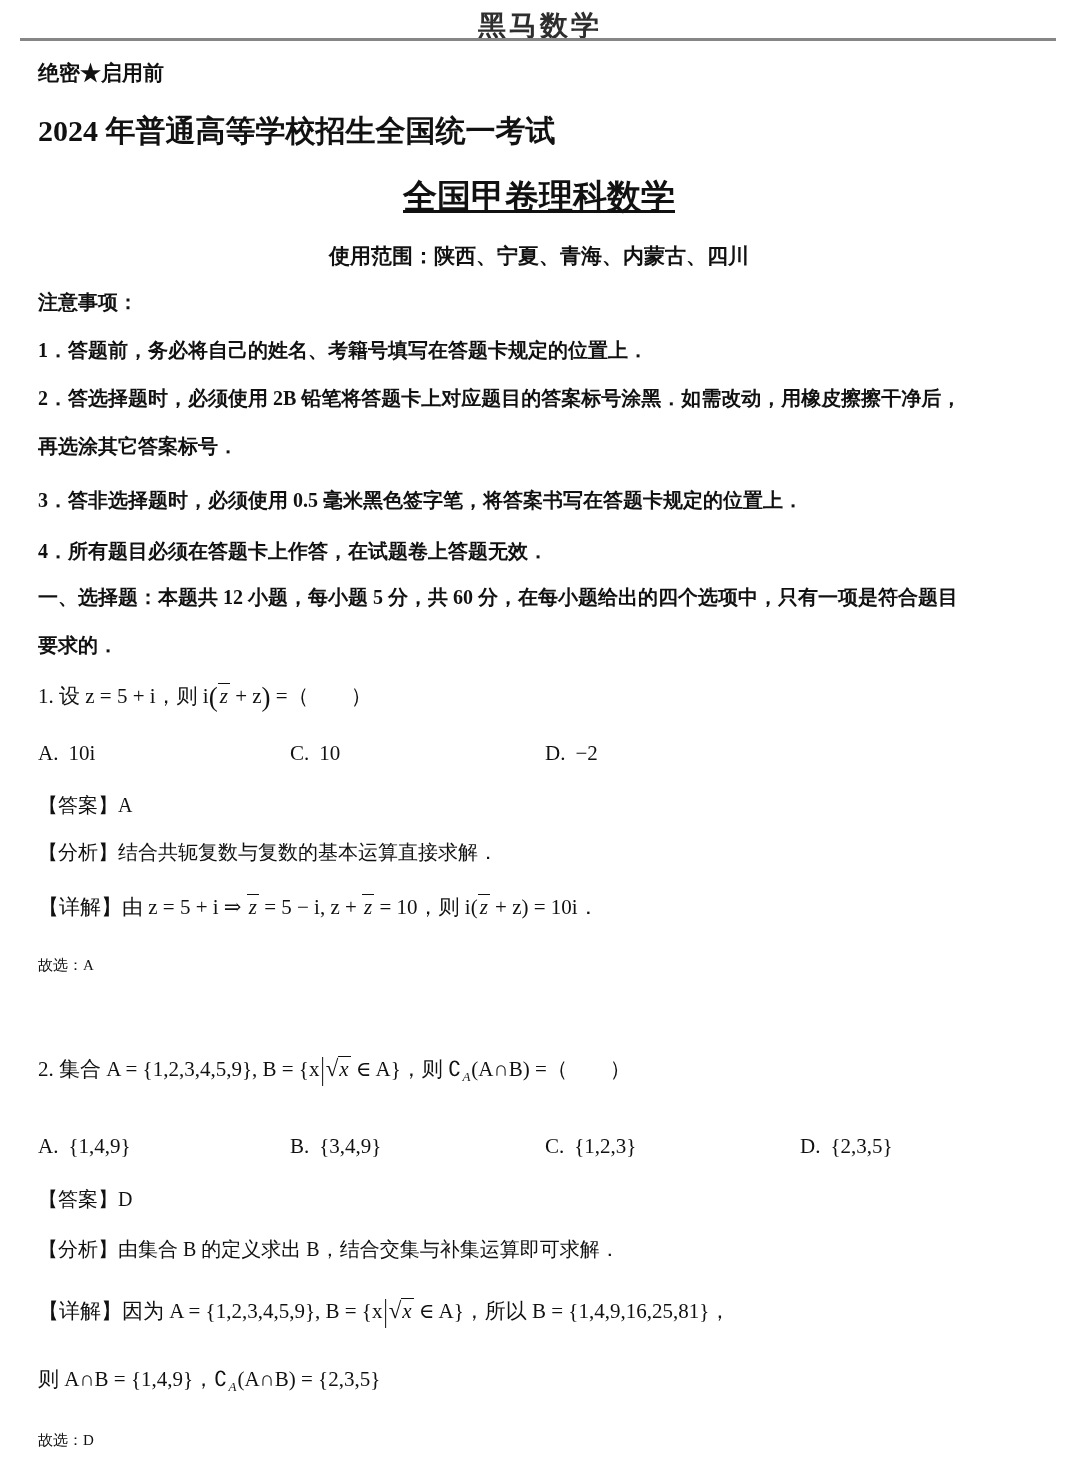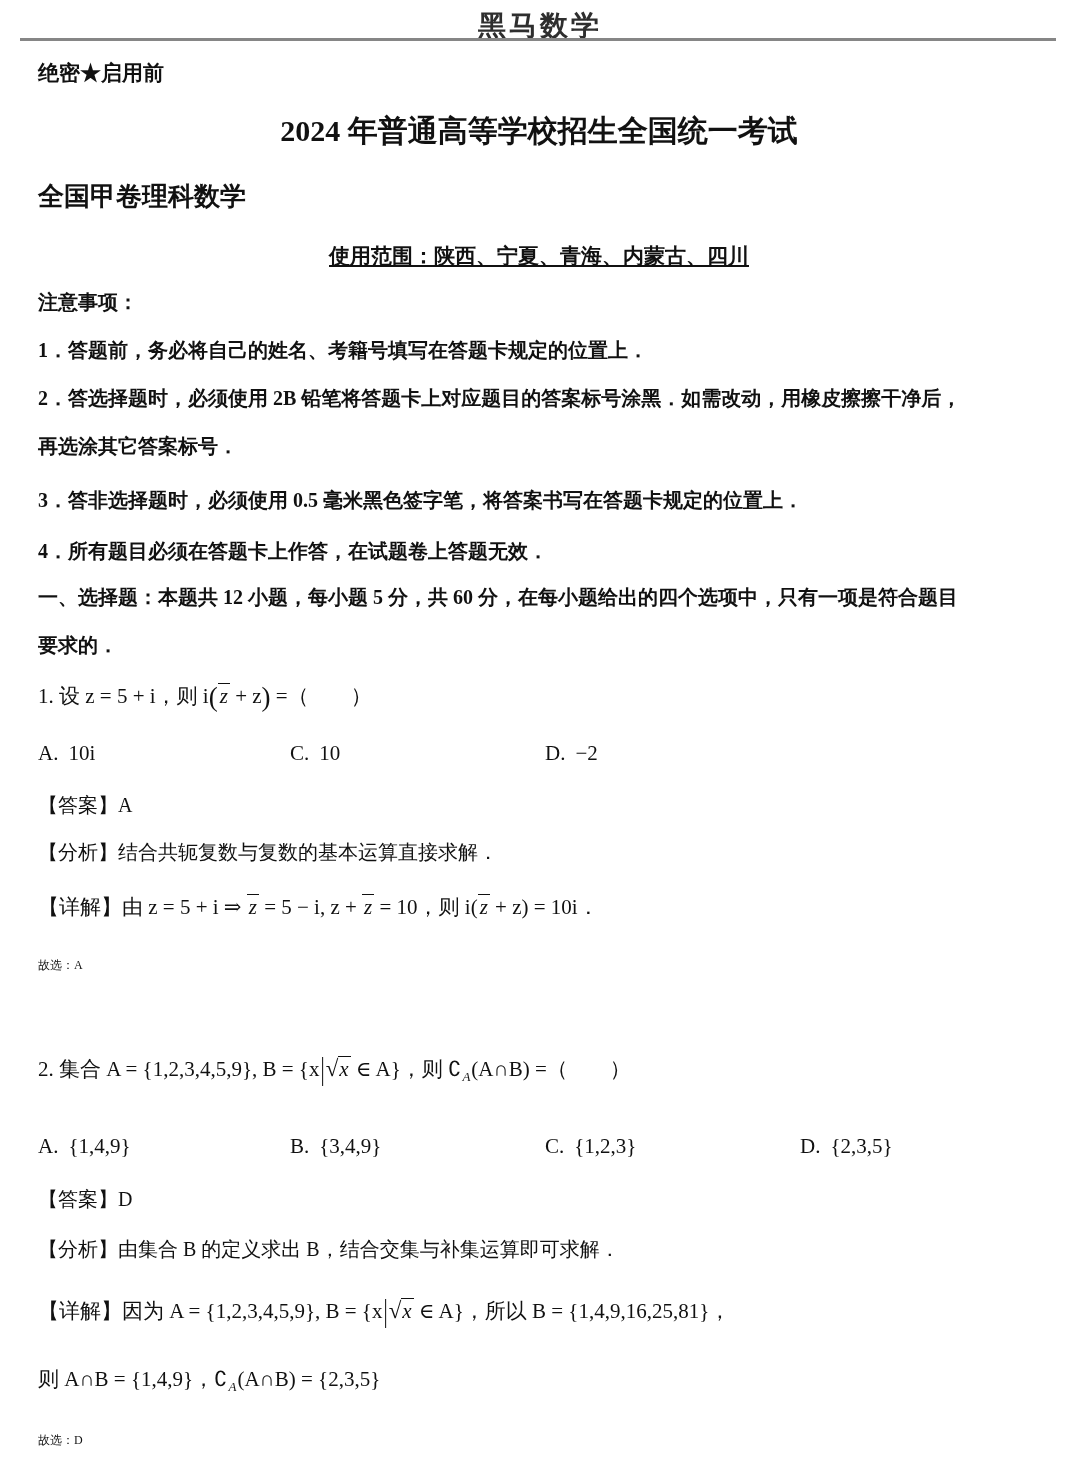--- a/index.html
+++ b/index.html
@@ -22,38 +22,38 @@
   .wm-icon{
     width:34px;height:34px;border-radius:50%;display:inline-block;margin-right:26px;
     background:
       radial-gradient(circle at 35% 48%, #ffffff 0 4px, rgba(255,255,255,0) 4px),
       radial-gradient(circle at 66% 48%, #ffffff 0 4px, rgba(255,255,255,0) 4px),
       #c3c3c3;
   }
   .wm-brand{margin-left:38px;letter-spacing:4px;}
   
   .secrecy{font-size:21px;line-height:26px;font-weight:bold;margin:0 0 25px;}
-  .title{font-size:30px;line-height:40px;font-weight:bold;text-align:center;margin:0 0 26px;}
-  .subtitle{font-size:26px;line-height:40px;font-weight:bold;text-align:left;margin:0 0 25px;}
-  .scope{font-size:21px;line-height:28px;font-weight:bold;text-align:center;margin:0 0 19px;text-decoration:underline;}
+  .title{font-size:30px;line-height:40px;font-weight:bold;margin:0 0 26px;}
+  .subtitle{font-size:34px;line-height:40px;font-weight:bold;text-align:center;margin:0 0 25px;text-decoration:underline;}
+  .scope{font-size:21px;line-height:28px;font-weight:bold;text-align:center;margin:0 0 19px;}
   
   .nline{font-size:20px;line-height:26px;font-weight:bold;margin:0 0 22px;}
   .mb28{margin-bottom:28px;} .mb25{margin-bottom:25px;} .mb20{margin-bottom:20px;} .mb16{margin-bottom:16px;}
   
   .qstem{font-size:21px;line-height:45px;margin:0 0 20px;}
   .q2stem{font-size:21px;line-height:55px;margin:0 0 25px;}
   .opts{display:grid;grid-template-columns:252px 255px 255px 1fr;font-size:21px;line-height:28px;margin:0 0 25px;}
   .opts2{line-height:35px;margin:0 0 22px;}
   .olabel{margin-right:10px;}
   .aline{font-size:20px;line-height:26px;margin:0 0 21px;}
   .anline{font-size:20px;line-height:26px;margin:0 0 22px;}
   .dline{font-size:21px;line-height:40px;margin:0 0 25px;}
   .d2line{font-size:21px;line-height:55px;margin:0 0 20px;}
   .d3line{font-size:21px;line-height:40px;margin:0 0 20px;}
-  .choice{font-size:12px;line-height:26px;margin:0 0 64px;}
+  .choice{font-size:15px;line-height:26px;margin:0 0 64px;}
   .choice-last{margin-bottom:0;}
   
   .ov{display:inline-block;border-top:1.6px solid #111;line-height:1.05;padding:1px 2px 0 2px;font-style:italic;}
   .big{font-size:27px;line-height:0;vertical-align:-3px;}
   .bar{display:inline-block;transform:scaleY(1.5);padding:0 1px;}
   .sq{font-size:23px;line-height:0;}
   .rad{display:inline-block;border-top:1.6px solid #111;line-height:1.05;padding:1px 2px 0 1px;font-style:italic;}
   .subv{font-size:13px;vertical-align:-5px;font-style:italic;padding:0 1px;}
 </style>
 </head>

